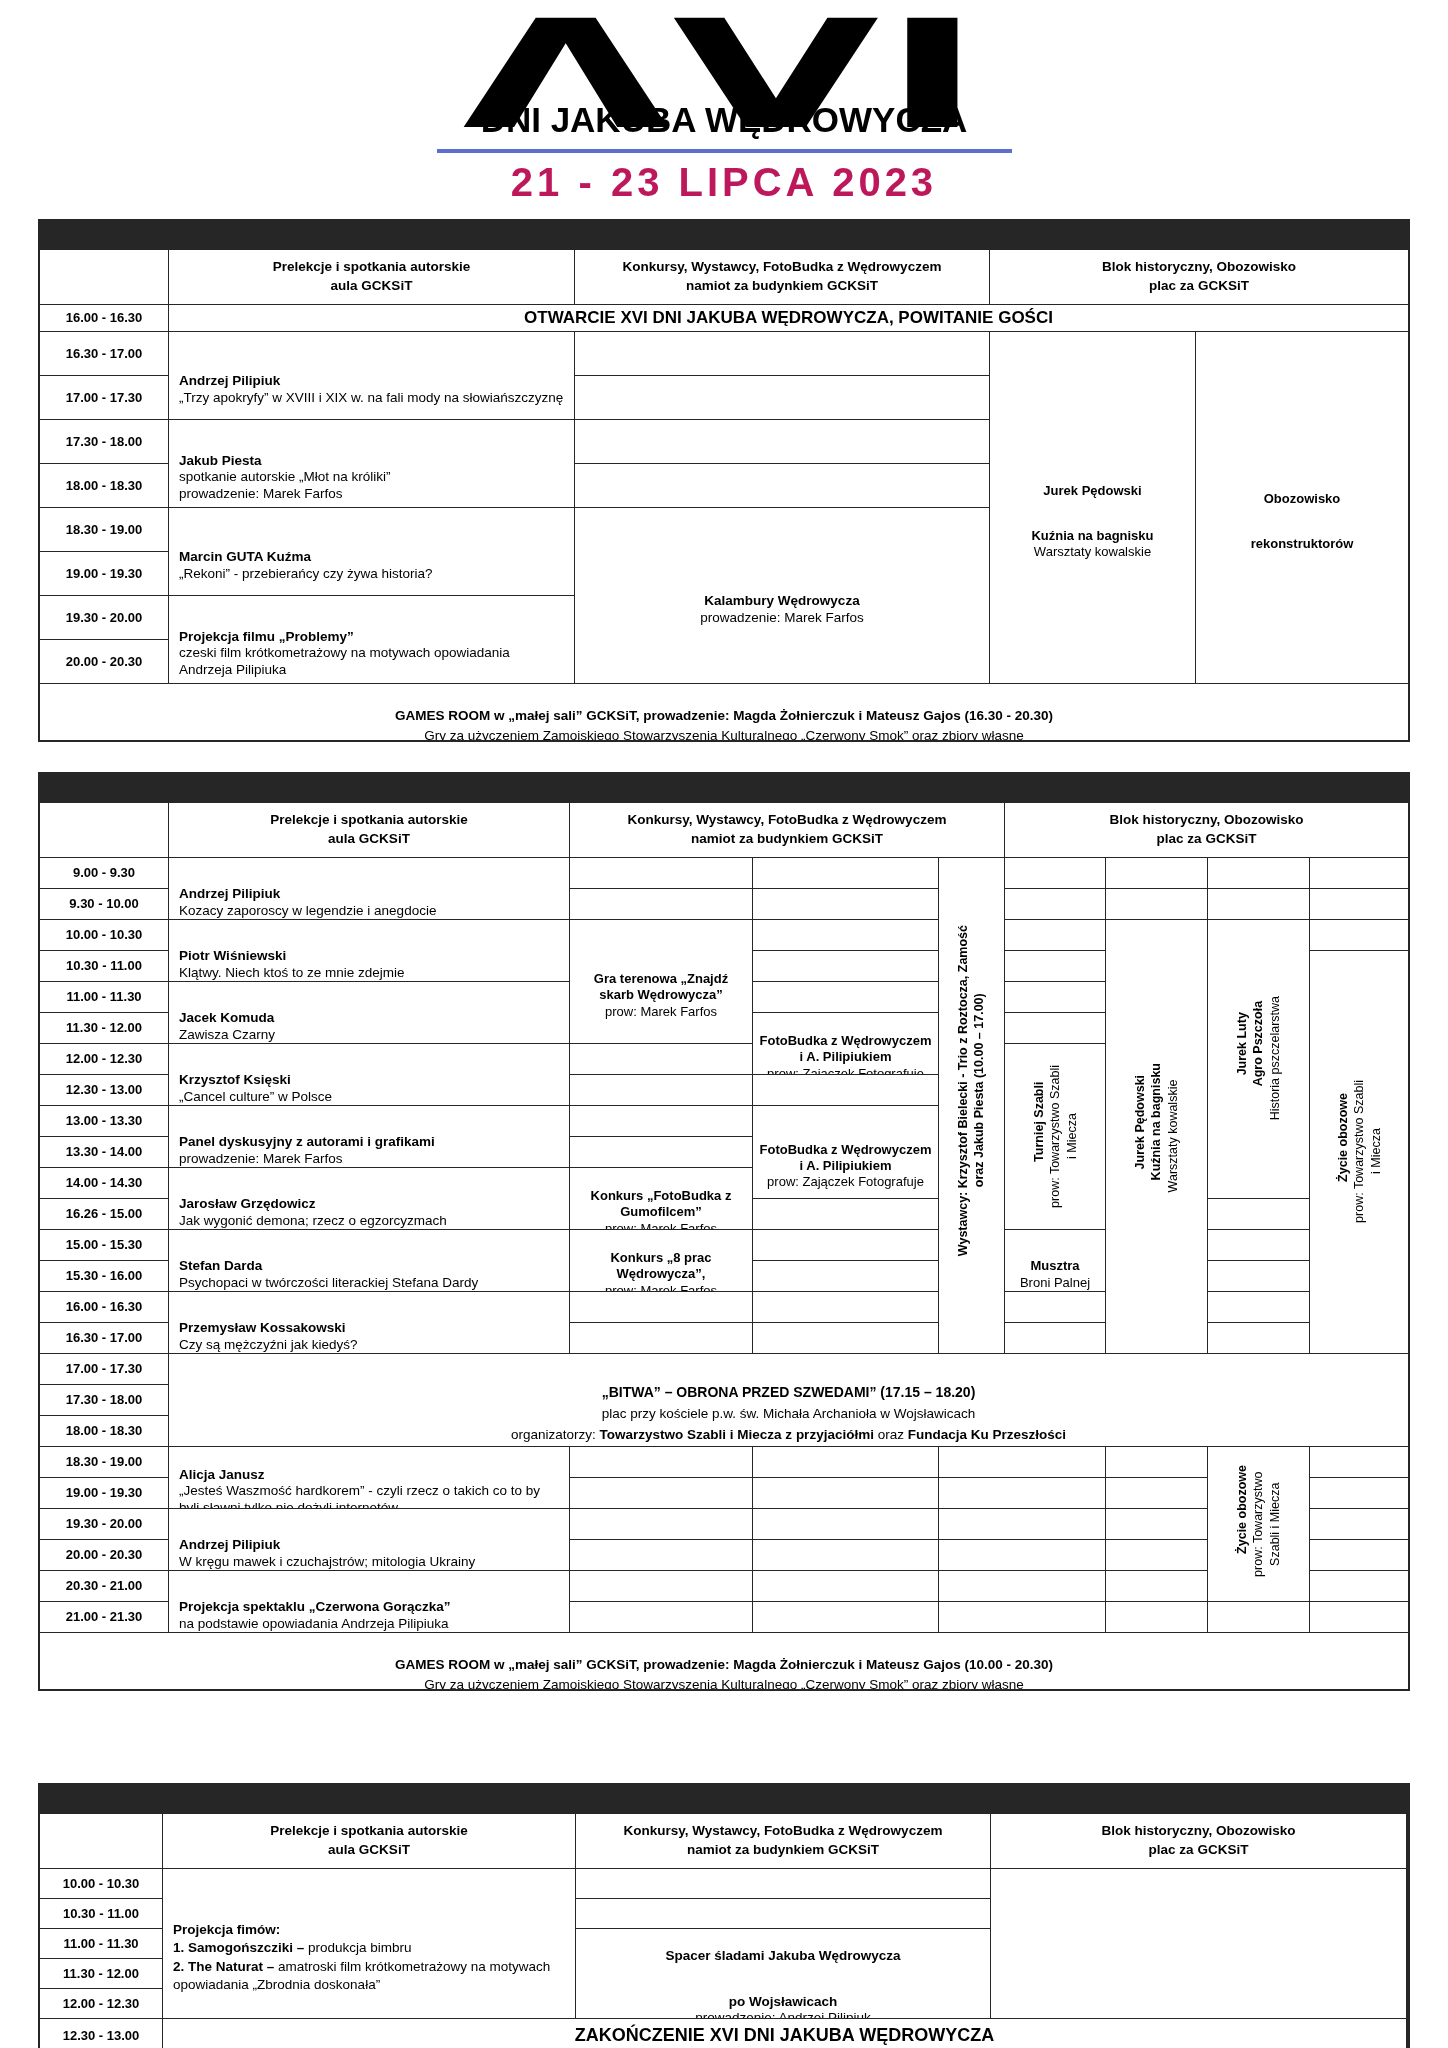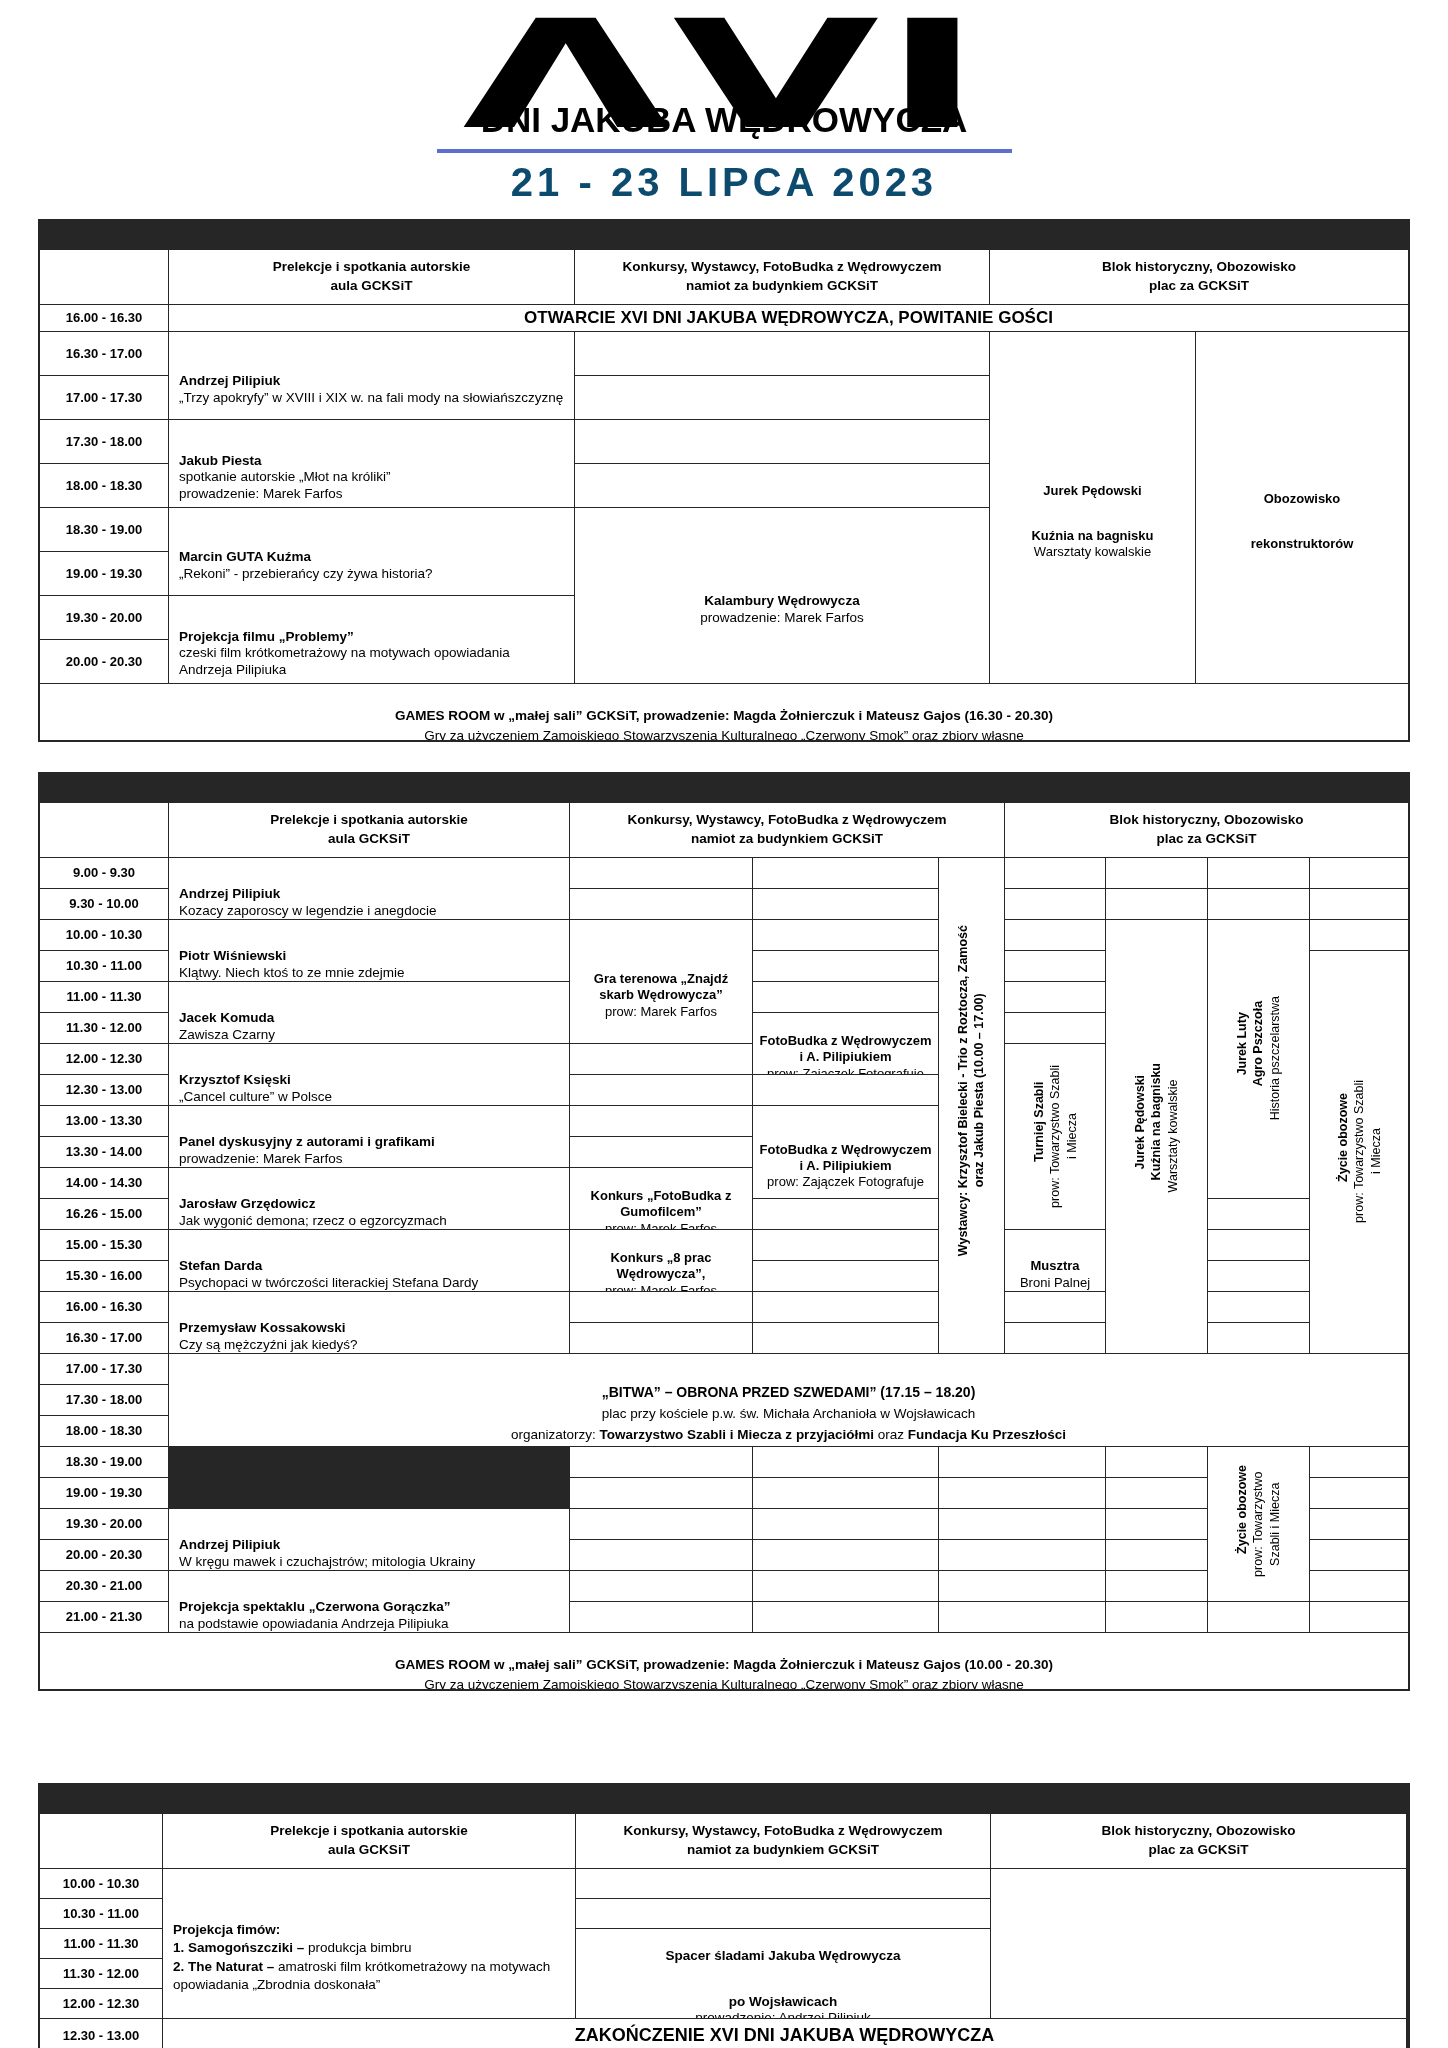--- a/index.html
+++ b/index.html
@@ -9,21 +9,21 @@
   }
   .page { padding: 6px 38px 0 38px; }
 
   
   .logo { text-align: center; }
   .xvi { display: inline-block; font-family: "DejaVu Sans", sans-serif; font-weight: bold;
          font-size: 150px; line-height: 0.93; transform: scaleX(1.78); transform-origin: 50% 50%;
          letter-spacing: 2px; }
   .sub { font-size: 35px; font-weight: bold; margin-top: -46px; position: relative; }
   .blueline { width: 575px; height: 4px; background: #5b6fd0; margin: 9px auto 7px; }
-  .daterange { font-size: 40px; font-weight: bold; color: #0c4a6e; letter-spacing: 4px; }
+  .daterange { font-size: 40px; font-weight: bold; color: #be185d; letter-spacing: 4px; }
 
   
   .tbl { display: grid; gap: 1px; background: #262626; border: 2px solid #262626; }
   .fri { margin-top: 14px;
          grid-template-columns: 128px 405px 414px 205px 212px;
          grid-template-rows: 28px 54px 26px repeat(8, 43px) 56px; }
   .sat { margin-top: 30px;
          grid-template-columns: 128px 400px 182px 185px 65px 100px 101px 101px 98px;
          grid-template-rows: 28px 54px repeat(25, 30px) 56px; }
   .sun { margin-top: 92px;
@@ -224,20 +224,24 @@
       </div>
 
     <div class="c cc bitwa" style="grid-area:19/2/span 3/span 8">
         <div>
           <span class="blk b t1">„BITWA” – OBRONA PRZED SZWEDAMI” (17.15 – 18.20)</span>
           <span class="blk">plac przy kościele p.w. św. Michała Archanioła w Wojsławicach</span>
           <span class="blk"><span>organizatorzy: </span><span class="b">Towarzystwo Szabli i Miecza z przyjaciółmi</span><span> oraz </span><span class="b">Fundacja Ku Przeszłości</span></span>
         </div>
       </div>
 
+    <div class="c ev" style="grid-area:22/2/span 2">
+        <span class="b">Alicja Janusz</span>
+        <span>„Jesteś Waszmość hardkorem” - czyli rzecz o takich co to by byli sławni tylko nie dożyli internetów</span>
+      </div>
     <div class="c ev" style="grid-area:24/2/span 2">
         <span class="b">Andrzej Pilipiuk</span>
         <span>W kręgu mawek i czuchajstrów; mitologia Ukrainy</span>
       </div>
     <div class="c ev" style="grid-area:26/2/span 2">
         <span class="b">Projekcja spektaklu „Czerwona Gorączka”</span>
         <span>na podstawie opowiadania Andrzeja Pilipiuka</span>
       </div>
 
     <div class="c" style="grid-area:3/3"></div>

